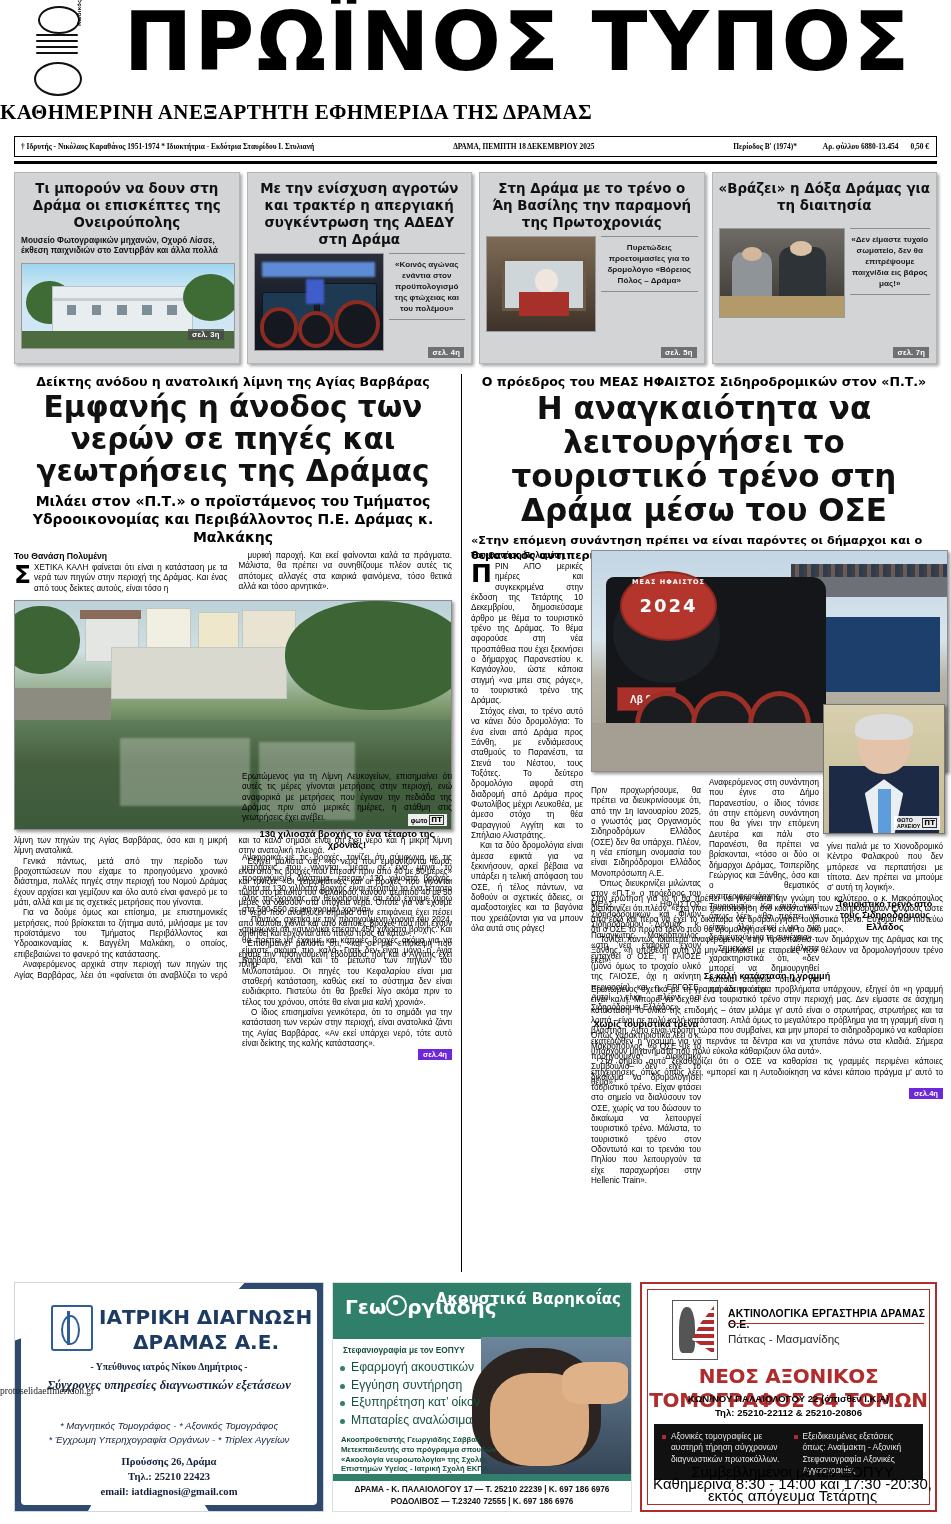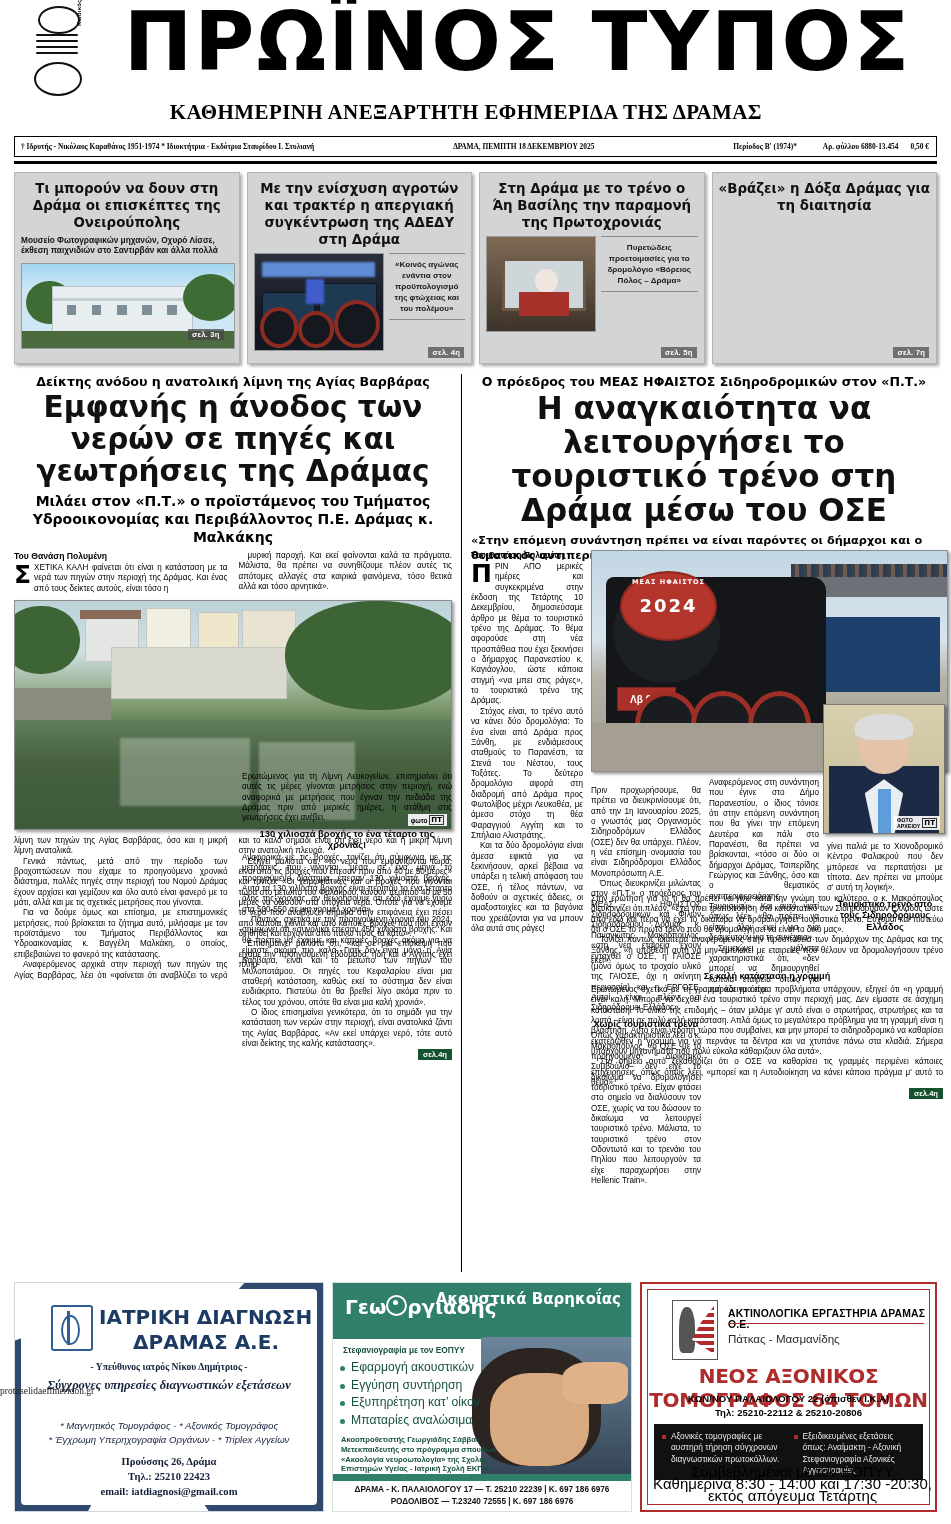--- a/index.html
+++ b/index.html
@@ -11,21 +11,21 @@
   .logo-emblem{position:absolute;left:28px;top:4px;width:62px;height:92px;}
   .logo-emblem .oval{position:absolute;border:2px solid #111;border-radius:50%;}
   .logo-emblem .o1{left:10px;top:2px;width:38px;height:24px;}
   .logo-emblem .o2{left:6px;top:58px;width:44px;height:30px;}
   .logo-emblem .bar{position:absolute;left:8px;top:30px;width:42px;height:22px;}
   .logo-emblem .bar i{display:block;height:2px;background:#111;margin-bottom:4px;border-radius:2px;}
   .logo-sidetext{position:absolute;left:48px;top:22px;transform:rotate(-90deg);transform-origin:left top;
     font-size:6px;font-weight:bold;letter-spacing:.3px;white-space:nowrap;}
   .paper-title{position:absolute;left:95px;top:-6px;width:845px;text-align:center;
     font-family:"DejaVu Sans",sans-serif;font-weight:bold;font-size:82px;letter-spacing:2px;line-height:96px;}
-  .paper-sub{position:absolute;left:0;top:100px;width:762px;text-align:right;
+  .paper-sub{position:absolute;left:0;top:100px;width:762px;text-align:left;
     font-family:"Liberation Serif",serif;font-weight:bold;font-size:21px;letter-spacing:.4px;}
 
   .infobar{position:absolute;left:14px;top:136px;width:923px;height:21px;border:1px solid #000;
     display:flex;align-items:center;box-sizing:border-box;}
   .infobar .seg{font-size:7.4px;font-weight:bold;font-family:"Liberation Serif",serif;white-space:nowrap;}
   .seg-founder{padding-left:6px;}
   .seg-date{font-size:10.5px;margin-left:auto;}
   .seg-period{font-size:8px;margin-left:auto;}
   .seg-issue{font-size:8px;margin-left:26px;}
   .seg-price{font-size:8.5px;margin-left:12px;padding-right:7px;}
@@ -125,21 +125,21 @@
 
   .portrait{position:absolute;border:1px solid #777;box-shadow:2px 2px 3px rgba(0,0,0,.4);overflow:hidden;
     background:linear-gradient(#d7cfae,#c6bb95);}
   .portrait .suit{position:absolute;left:4%;bottom:0;width:92%;height:52%;background:#1c2a45;}
   .portrait .shirt{position:absolute;left:34%;bottom:0;width:32%;height:42%;background:#e9eef3;
     clip-path:polygon(50% 0,100% 26%,78% 100%,22% 100%,0 26%);}
   .portrait .tie{position:absolute;left:45%;bottom:0;width:11%;height:34%;background:#5d9ddb;}
   .portrait .head{position:absolute;left:28%;top:12%;width:44%;height:42%;background:#e3c3aa;border-radius:48%;}
   .portrait .hair{position:absolute;left:26%;top:7%;width:48%;height:20%;background:#dcdcdc;border-radius:50% 50% 30% 30%;}
 
-  .endtag{display:inline-block;background:#14532d;color:#fff;font-size:7.6px;font-weight:bold;padding:1px 5px;float:right;}
+  .endtag{display:inline-block;background:#6d28d9;color:#fff;font-size:7.6px;font-weight:bold;padding:1px 5px;float:right;}
 
   
   .ads{position:absolute;left:14px;top:1282px;width:923px;height:230px;display:flex;gap:8px;}
   .ad{position:relative;overflow:hidden;box-sizing:border-box;}
 
   .ad1{width:310px;background:#fff;border:1px solid #cfd6e0;}
   .ad1 .swoosh{position:absolute;right:-60px;top:-40px;width:190px;height:300px;background:#1d3a63;
     border-radius:50%;transform:rotate(18deg);opacity:.92;}
   .ad1 .swoosh2{position:absolute;left:-80px;bottom:-70px;width:170px;height:250px;background:#1d3a63;
     border-radius:50%;transform:rotate(20deg);opacity:.92;}
@@ -277,20 +277,30 @@
             <div class="face"></div>
             <div class="coat"></div>
         </div>
         <div class="t-quote">Πυρετώδεις προετοιμασίες για το δρομολόγιο «Βόρειος Πόλος – Δράμα»</div>
       </div>
       <div class="t-page">σελ. 5η</div>
     </div>
 
     <div class="teaser">
       <div class="t-title">«Βράζει» η Δόξα Δράμας για τη διαιτησία</div>
+      <div class="t-body" style="margin-top:14px;">
+        <div class="t-photo ph-press" style="width:124px;height:88px;">
+          <div class="p1"></div>
+            <div class="h1"></div>
+          <div class="p2"></div>
+            <div class="h2"></div>
+          <div class="tbl"></div>
+        </div>
+        <div class="t-quote">«Δεν είμαστε τυχαίο σωματείο, δεν θα επιτρέψουμε παιχνίδια εις βάρος μας!»</div>
+      </div>
       <div class="t-page">σελ. 7η</div>
     </div>
   </div>
 
   <div class="main">
 
     <div class="col-left">
       <div class="kicker">Δείκτης ανόδου η ανατολική λίμνη της Αγίας Βαρβάρας</div>
       <div class="headline hl-left">Εμφανής η άνοδος των νερών σε πηγές και γεωτρήσεις της Δράμας</div>
       <div class="deck">Μιλάει στον «Π.Τ.» ο προϊστάμενος του Τμήματος Υδροοικονομίας και Περιβάλλοντος Π.Ε. Δράμας κ. Μαλκάκης</div>

